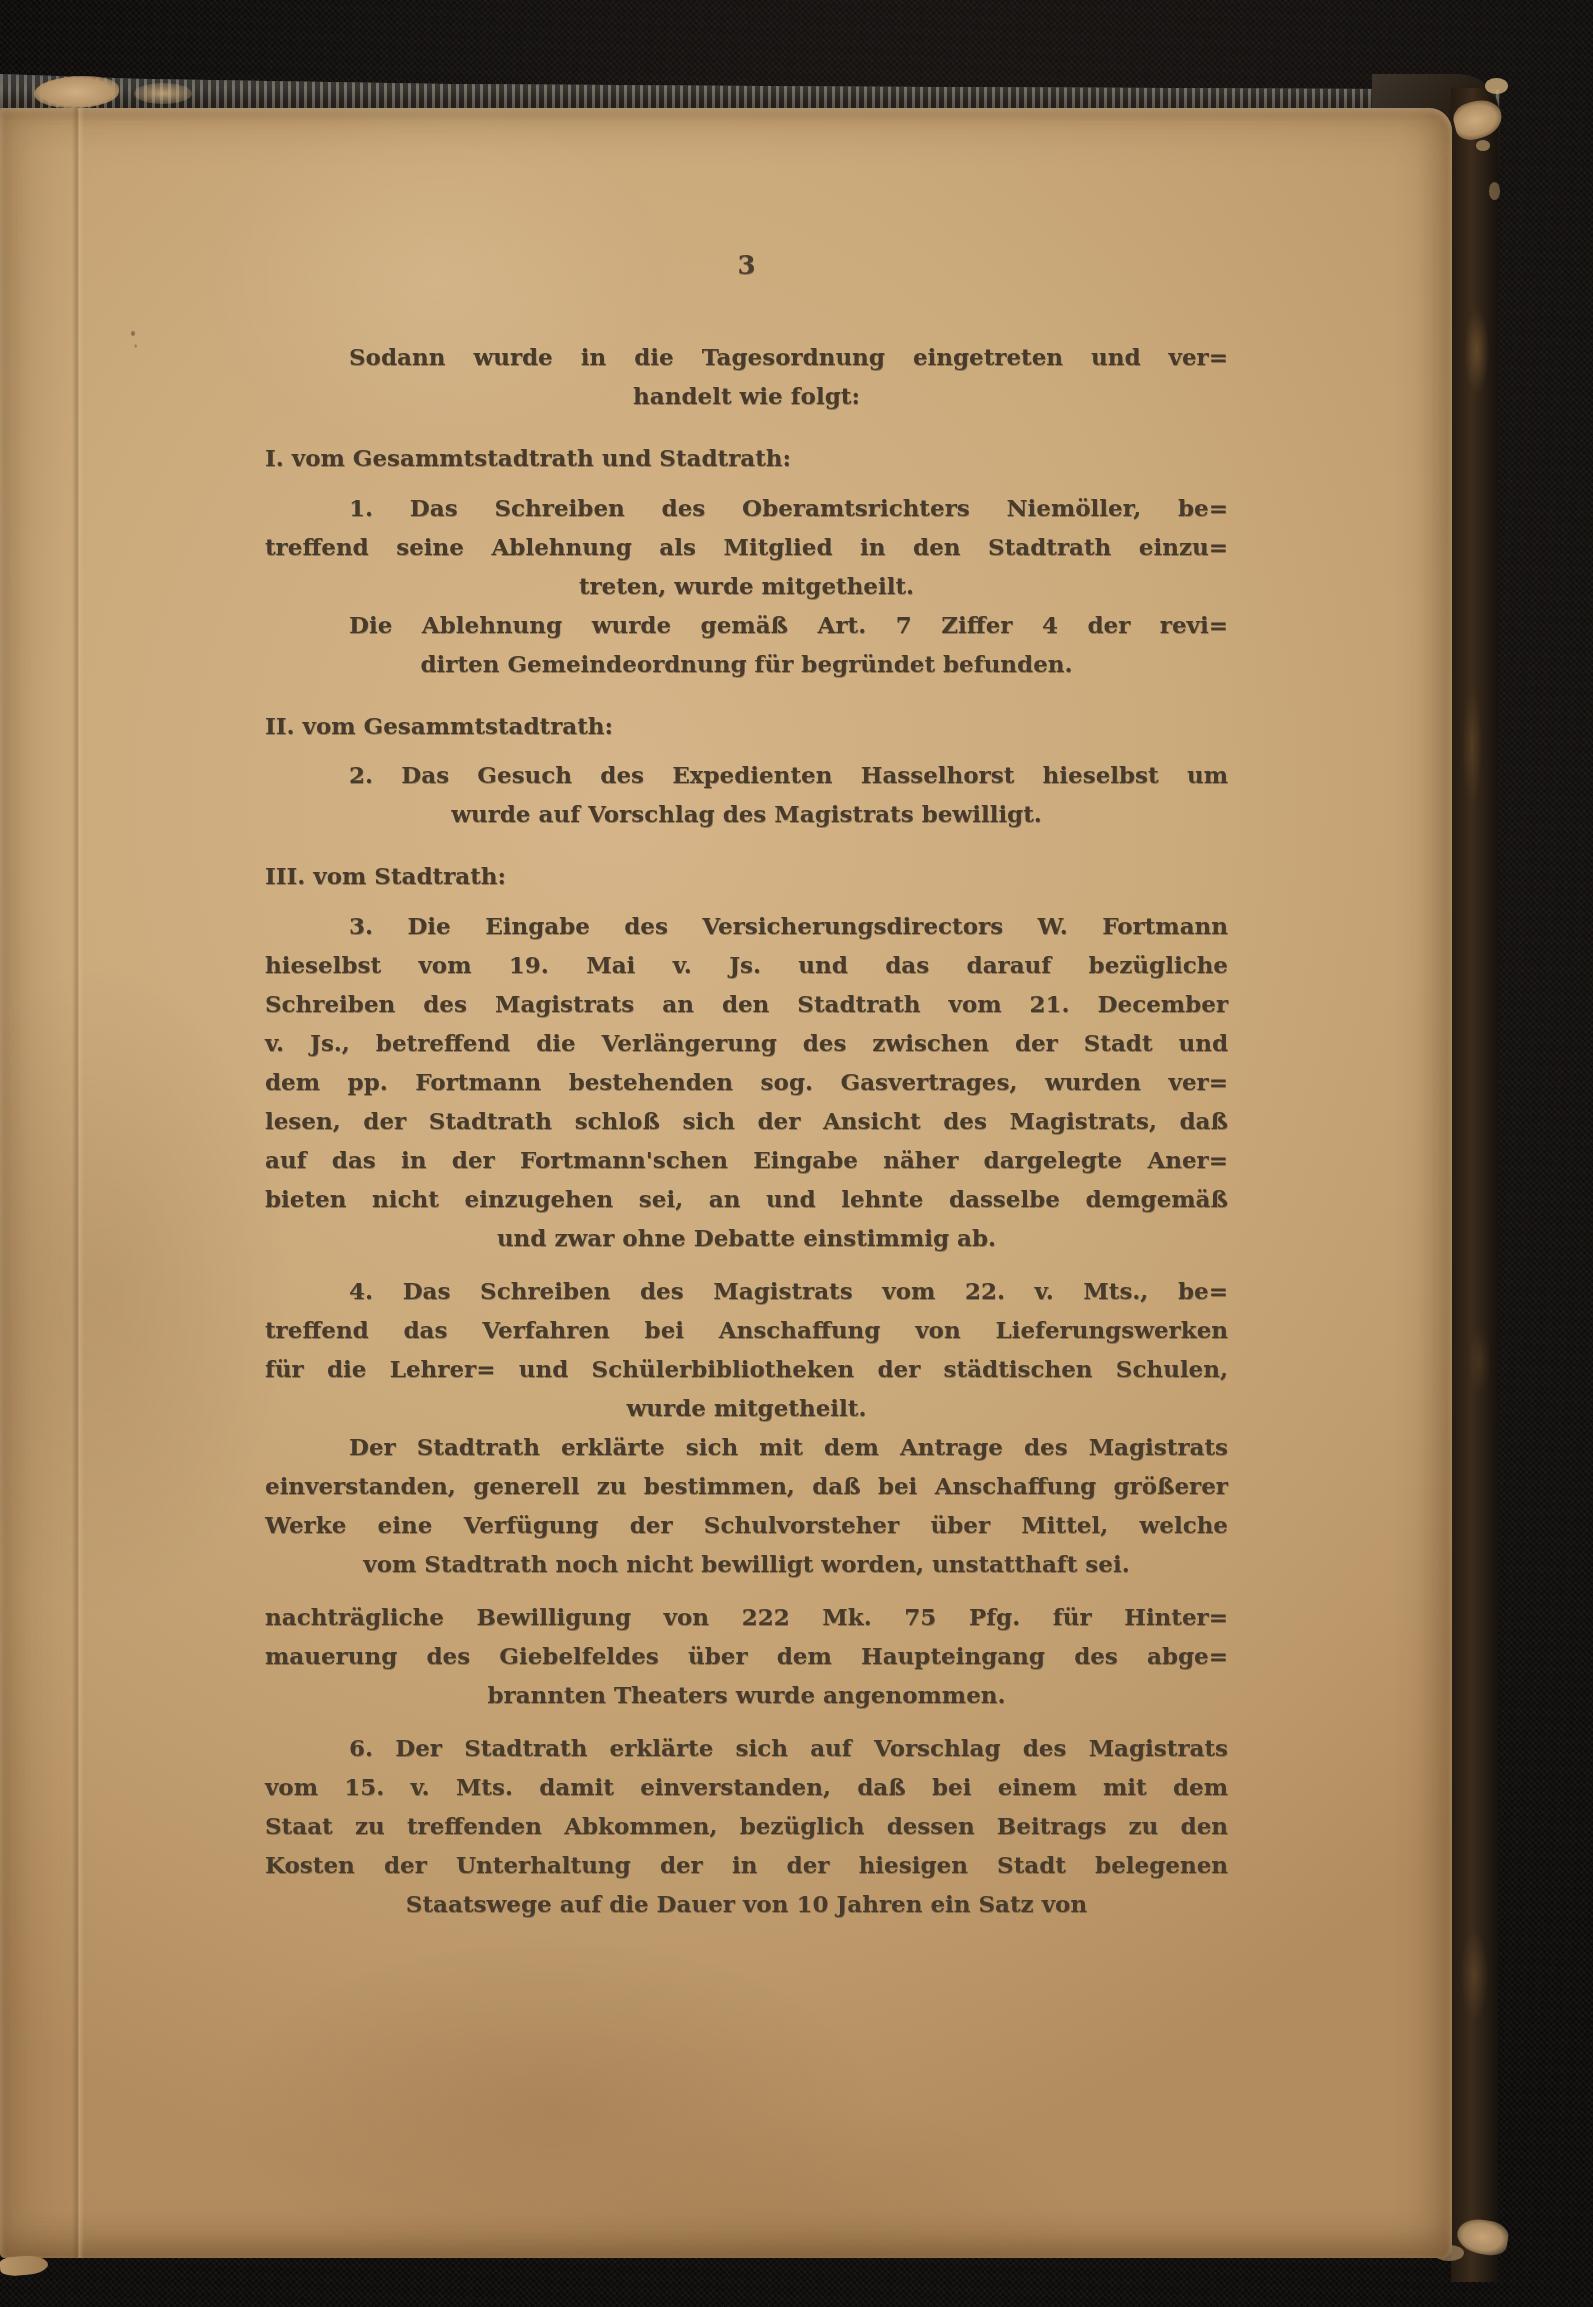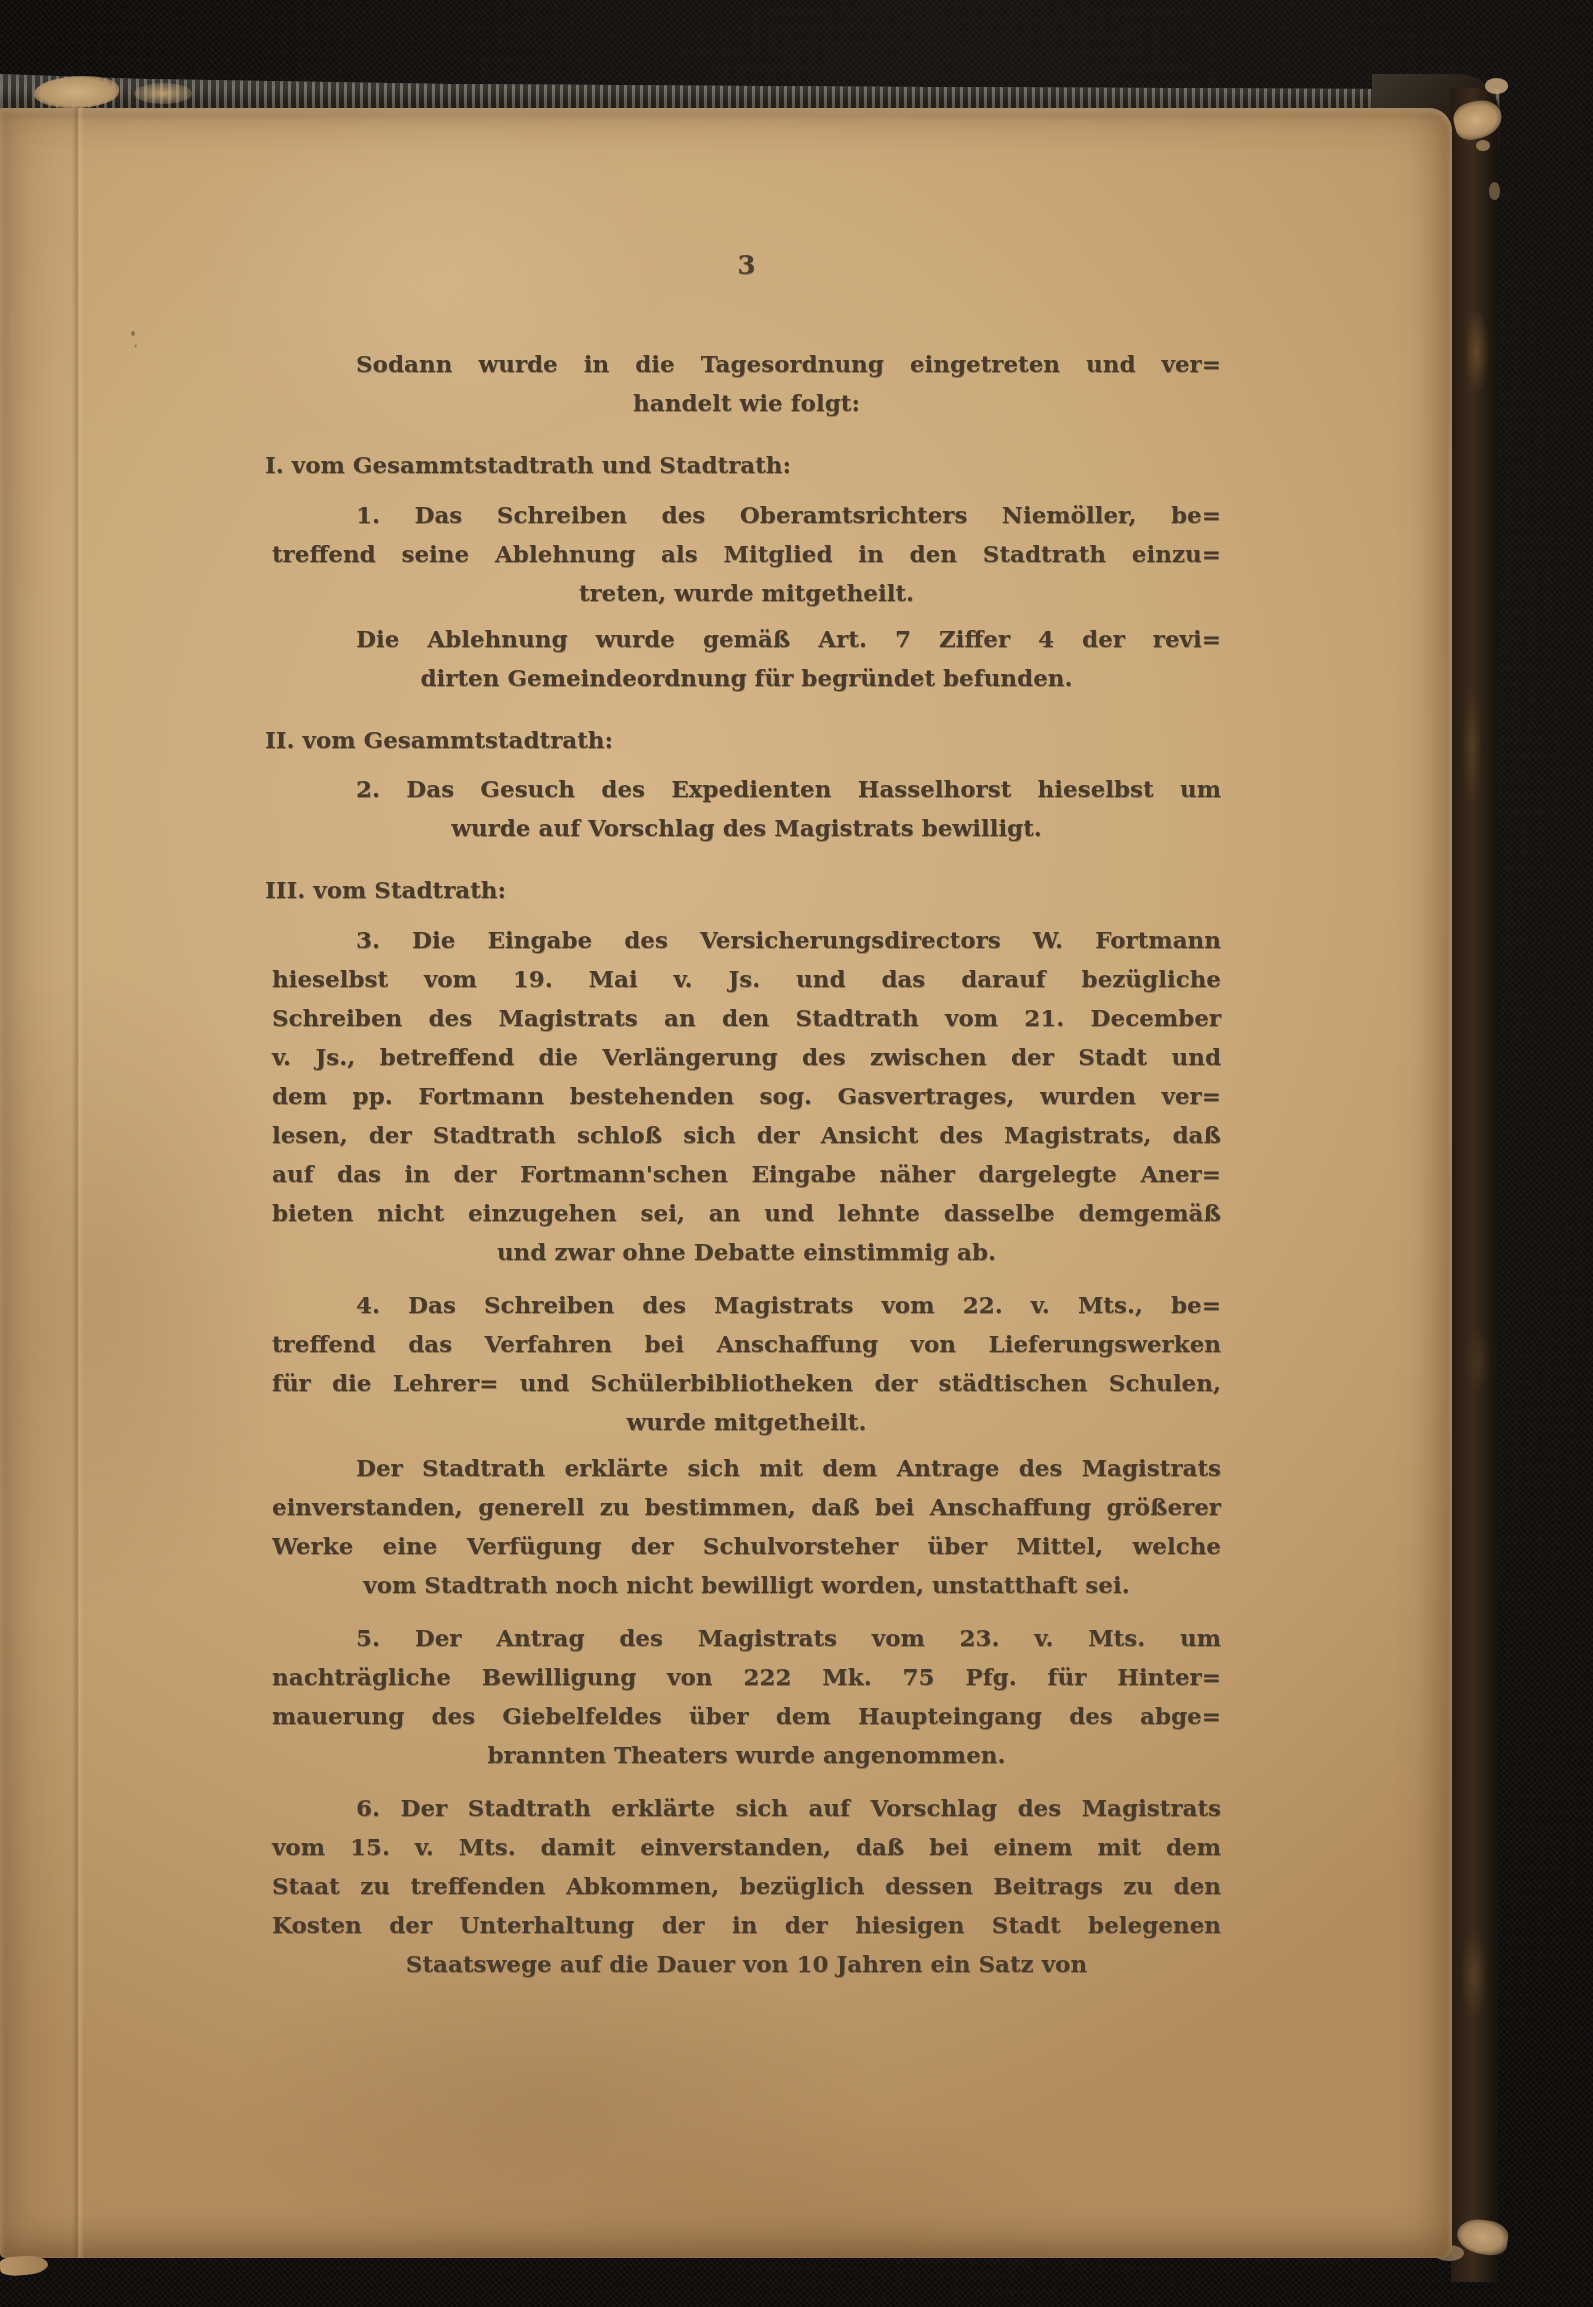--- a/index.html
+++ b/index.html
@@ -161,21 +161,21 @@
     font-size: 23px;
     line-height: 39px;
     font-weight: bold;
     color: #483b2b;
     text-shadow: 0.4px 0.5px 0.6px rgba(72,59,43,0.45);
   }
   .text-block .heading {
     text-align: left;
     margin: 23px 0 10.6px 0;
   }
-  .text-block .para { margin: 7px; }
+  .text-block .para { margin: 0; }
   .text-block .para.spaced { margin-top: 14px; }
   .text-block .line { text-align: center; }
   .text-block .line.fill {
     text-align: justify;
     text-align-last: justify;
     -moz-text-align-last: justify;
   }
   .text-block .line.indent { text-indent: 84px; }
 
   .ink-speck {
@@ -248,21 +248,20 @@
           <div class="line fill">für die Lehrer= und Schülerbibliotheken der städtischen Schulen,</div>
           <div class="line">wurde mitgetheilt.</div>
         </div>
         <div class="para">
           <div class="line fill indent">Der Stadtrath erklärte sich mit dem Antrage des Magistrats</div>
           <div class="line fill">einverstanden, generell zu bestimmen, daß bei Anschaffung größerer</div>
           <div class="line fill">Werke eine Verfügung der Schulvorsteher über Mittel, welche</div>
           <div class="line">vom Stadtrath noch nicht bewilligt worden, unstatthaft sei.</div>
         </div>
         <div class="para spaced">
-          <div class="line fill indent">5. Der Antrag des Magistrats vom 23. v. Mts. um</div>
           <div class="line fill">nachträgliche Bewilligung von 222 Mk. 75 Pfg. für Hinter=</div>
           <div class="line fill">mauerung des Giebelfeldes über dem Haupteingang des abge=</div>
           <div class="line">brannten Theaters wurde angenommen.</div>
         </div>
         <div class="para spaced">
           <div class="line fill indent">6. Der Stadtrath erklärte sich auf Vorschlag des Magistrats</div>
           <div class="line fill">vom 15. v. Mts. damit einverstanden, daß bei einem mit dem</div>
           <div class="line fill">Staat zu treffenden Abkommen, bezüglich dessen Beitrags zu den</div>
           <div class="line fill">Kosten der Unterhaltung der in der hiesigen Stadt belegenen</div>
           <div class="line">Staatswege auf die Dauer von 10 Jahren ein Satz von</div>

